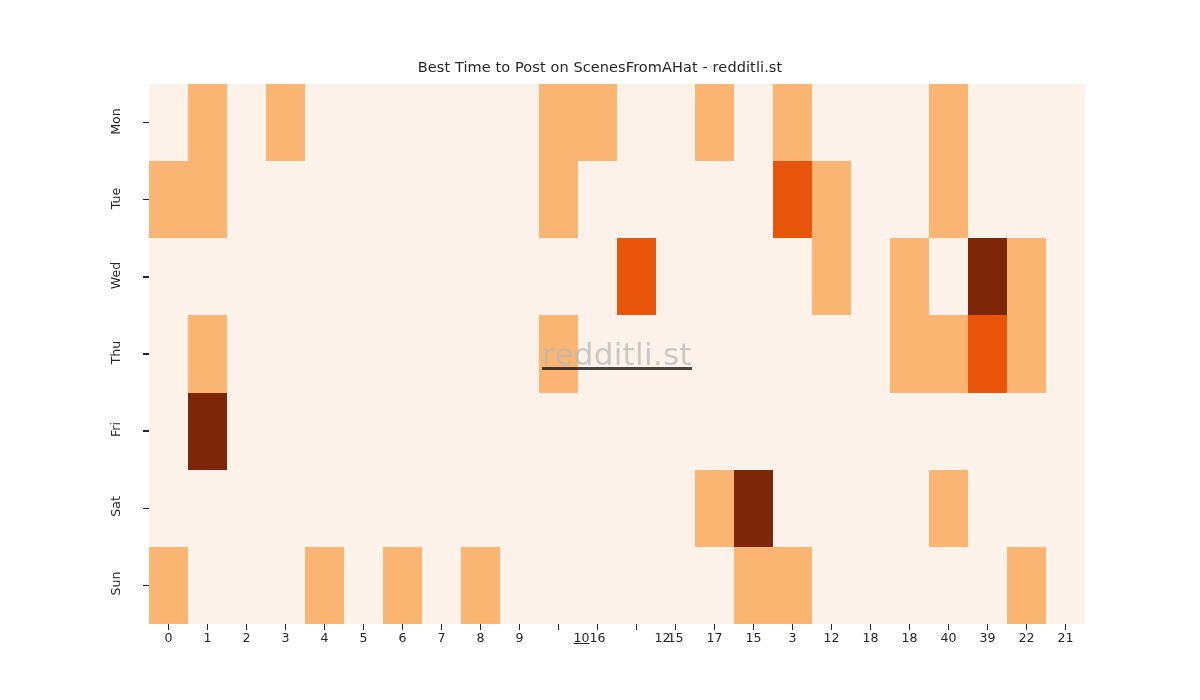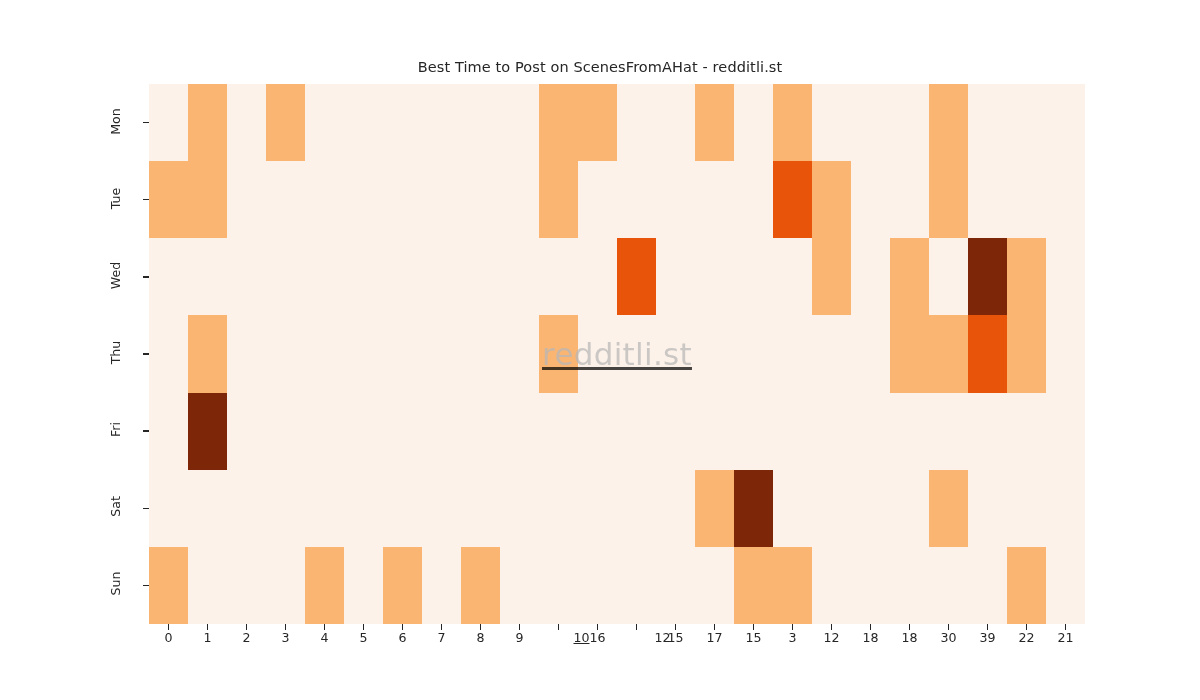--- a/index.html
+++ b/index.html
@@ -162,21 +162,21 @@
       <div class="xtick-label" style="left: 734px;">15</div>
       <div class="xtick-mark" style="left: 791.85px;"></div>
       <div class="xtick-label" style="left: 773px;">3</div>
       <div class="xtick-mark" style="left: 830.85px;"></div>
       <div class="xtick-label" style="left: 812px;">12</div>
       <div class="xtick-mark" style="left: 869.85px;"></div>
       <div class="xtick-label" style="left: 851px;">18</div>
       <div class="xtick-mark" style="left: 908.85px;"></div>
       <div class="xtick-label" style="left: 890px;">18</div>
       <div class="xtick-mark" style="left: 947.85px;"></div>
-      <div class="xtick-label" style="left: 929px;">30</div>
+      <div class="xtick-label" style="left: 929px;">40</div>
       <div class="xtick-mark" style="left: 986.85px;"></div>
       <div class="xtick-label" style="left: 968px;">39</div>
       <div class="xtick-mark" style="left: 1025.85px;"></div>
       <div class="xtick-label" style="left: 1007px;">22</div>
       <div class="xtick-mark" style="left: 1064.85px;"></div>
       <div class="xtick-label" style="left: 1046px;">21</div>
     </div>
 
   <div id="plot-area">
     <div id="heat-grid">

